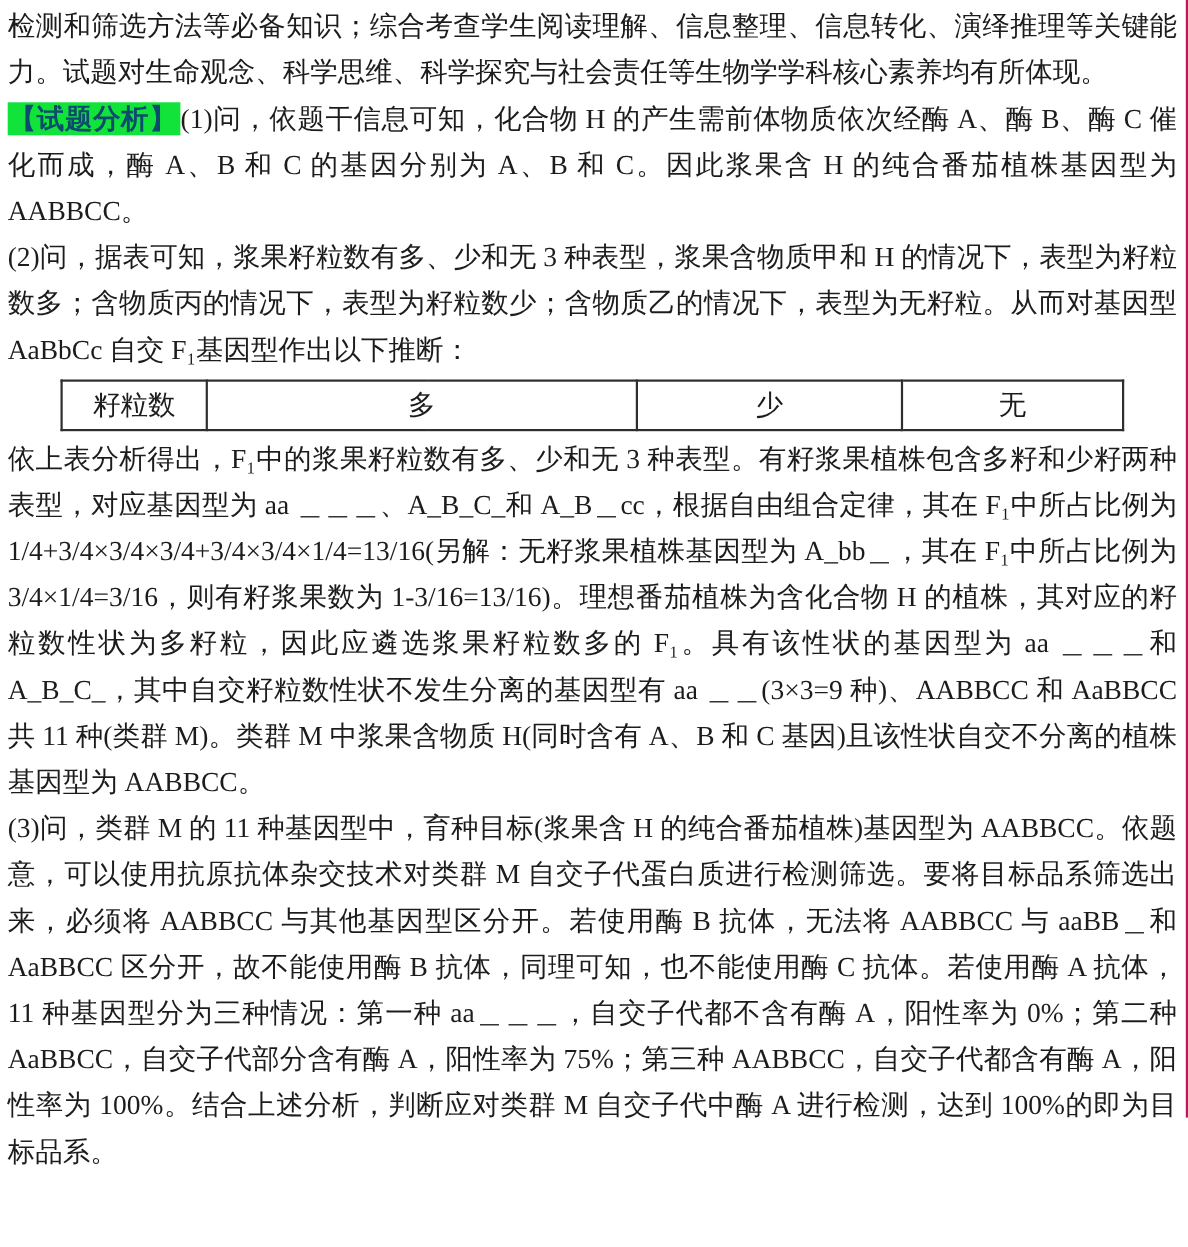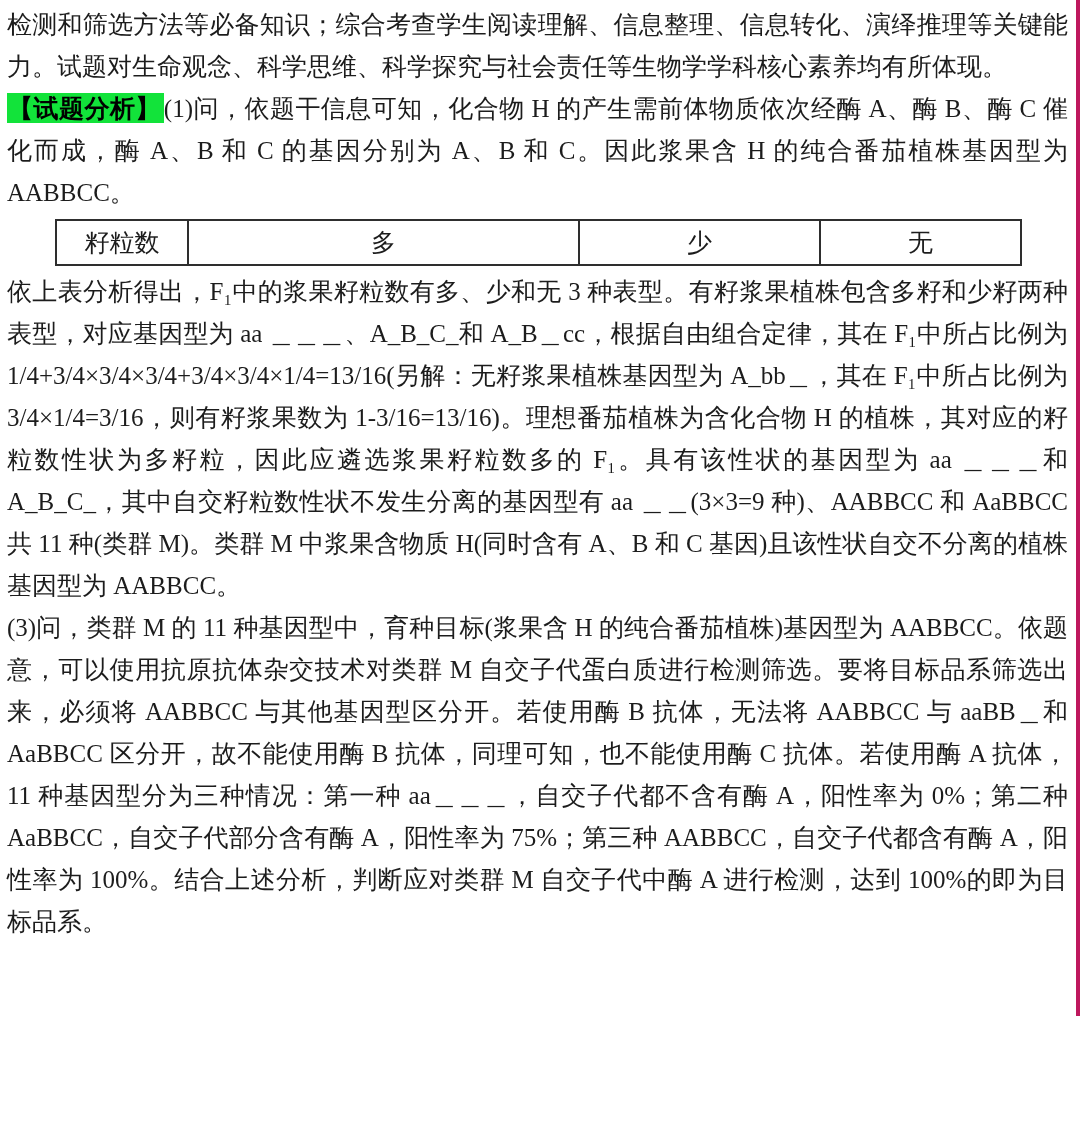--- a/index.html
+++ b/index.html
@@ -12,29 +12,29 @@
     height: 1134px;
     overflow: hidden;
     font-family: "Liberation Serif", "DejaVu Serif", serif;
     color: #1c1c1c;
   }
   .page {
     box-sizing: border-box;
     width: 1080px;
     height: 1016px;
     padding: 4px 8px 0 7px;
-    border-right: 4px solid #be185d;
+    border-right: 2px solid #be185d;
     font-size: 25px;
     line-height: 42px;
     text-align: justify;
   }
   p { margin: 0; }
   .hl-label {
     background: var(--hl-green, #12e33a);
-    color: #000000;
+    color: #0c4a6e;
     font-weight: bold;
     padding: 2px 3px 1px 1px;
   }
   table.geno {
     border-collapse: collapse;
     table-layout: fixed;
     margin: 5px 0 5px 48px;
     font-size: 25px;
   }
   table.geno td {
@@ -50,20 +50,21 @@
 </style>
 </head>
 <body>
 
 <div class="page">
 
   <p>检测和筛选方法等必备知识；综合考查学生阅读理解、信息整理、信息转化、演绎推理等关键能力。试题对生命观念、科学思维、科学探究与社会责任等生物学学科核心素养均有所体现。</p>
 
   <p><span class="hl-label">【试题分析】</span><span>(1)问，依题干信息可知，化合物 H 的产生需前体物质依次经酶 A、酶 B、酶 C 催化而成，酶 A、B 和 C 的基因分别为 A、B 和 C。因此浆果含 H 的纯合番茄植株基因型为 AABBCC。</span></p>
 
+  <p>(2)问，据表可知，浆果籽粒数有多、少和无 3 种表型，浆果含物质甲和 H 的情况下，表型为籽粒数多；含物质丙的情况下，表型为籽粒数少；含物质乙的情况下，表型为无籽粒。从而对基因型 AaBbCc 自交 F₁基因型作出以下推断：</p>
 
   <table class="geno">
     <colgroup>
       <col style="width:132px">
       <col style="width:201px">
       <col style="width:190px">
       <col style="width:241px">
       <col style="width:201px">
     </colgroup>
     <tbody>

